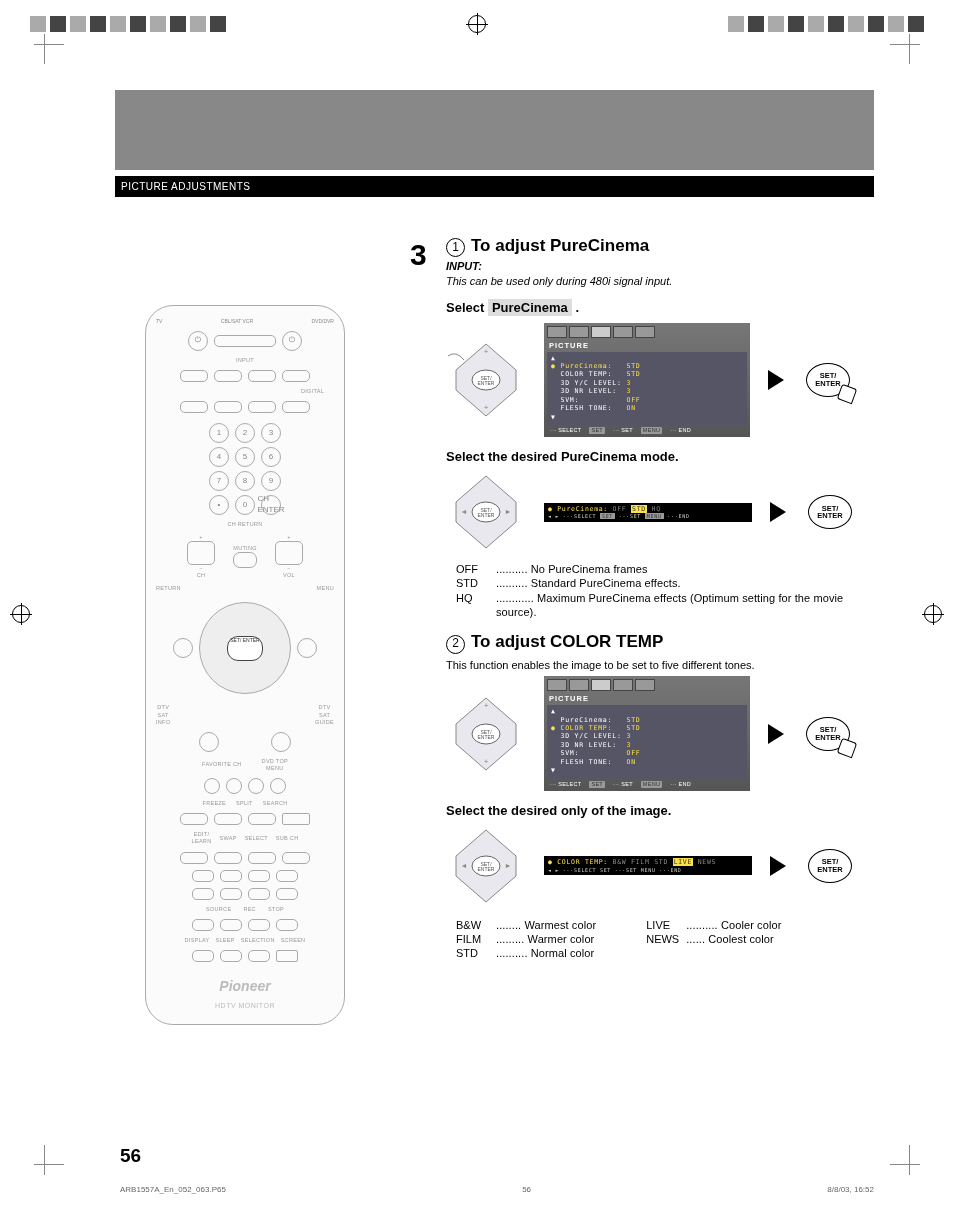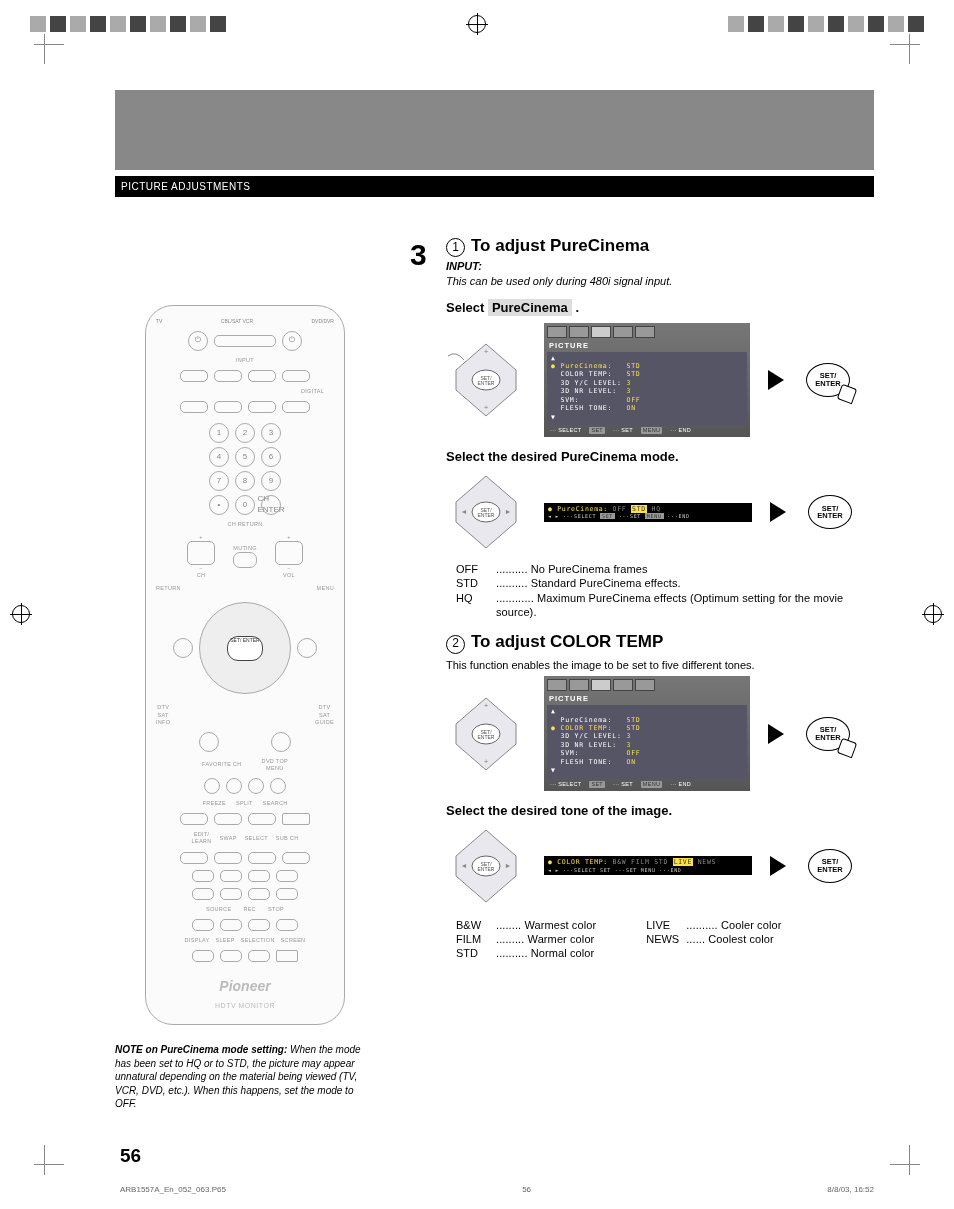--- a/index.html
+++ b/index.html
@@ -289,24 +289,20 @@
           </div>
         <div class="irow">
             <div class="pillbtn" style="width:20px"></div>
             <div class="pillbtn" style="width:20px"></div>
             <div class="pillbtn" style="width:20px"></div>
             <div class="pillbtn" style="width:20px;border-radius:2px"></div>
           </div>
         <div class="brand">Pioneer</div>
         <div class="stub">HDTV MONITOR</div>
       </div>
-      <div class="note-block">
-        <span class="note-title">NOTE on PureCinema mode setting:</span>
-        <span class="note-body">When the mode has been set to HQ or to STD, the picture may appear unnatural depending on the material being viewed (TV, VCR, DVD, etc.). When this happens, set the mode to OFF.</span>
-      </div>
     </div>
 
     <div class="right">
       <div style="display:flex;gap:8px">
         <div class="stepnum">3</div>
         <div style="flex:1">
 
           <div class="section-h">
             <span class="circnum">1</span>
             <span class="h-title">To adjust PureCinema</span>
@@ -442,21 +438,21 @@
                   <span>··· END</span>
                 </div>
             </div>
             <div class="arrow-r"></div>
             <div class="setenter c">
                 <span>SET/</span>
                 <span>ENTER</span>
               </div>
           </div>
 
-          <div class="sel-line">Select the desired tone of the image.</div>
+          <div class="sel-line">Select the desired only of the image.</div>
           <div class="uirow">
             <div class="dpad-img"><svg viewBox="0 0 80 80">
                   <polygon points="40,4 70,30 70,50 40,76 10,50 10,30" fill="#e8e8ee" stroke="#888"></polygon>
                   <ellipse cx="40" cy="40" rx="14" ry="10" fill="#fff" stroke="#666"></ellipse>
                   <text x="40" y="40" font-size="5" text-anchor="middle" fill="#555">SET/</text>
                   <text x="40" y="45" font-size="5" text-anchor="middle" fill="#555">ENTER</text>
                   <text x="18" y="42" font-size="7" text-anchor="middle" fill="#888">◄</text>
                   <text x="62" y="42" font-size="7" text-anchor="middle" fill="#888">►</text>
                 </svg></div>
             <div class="osd-strip">

